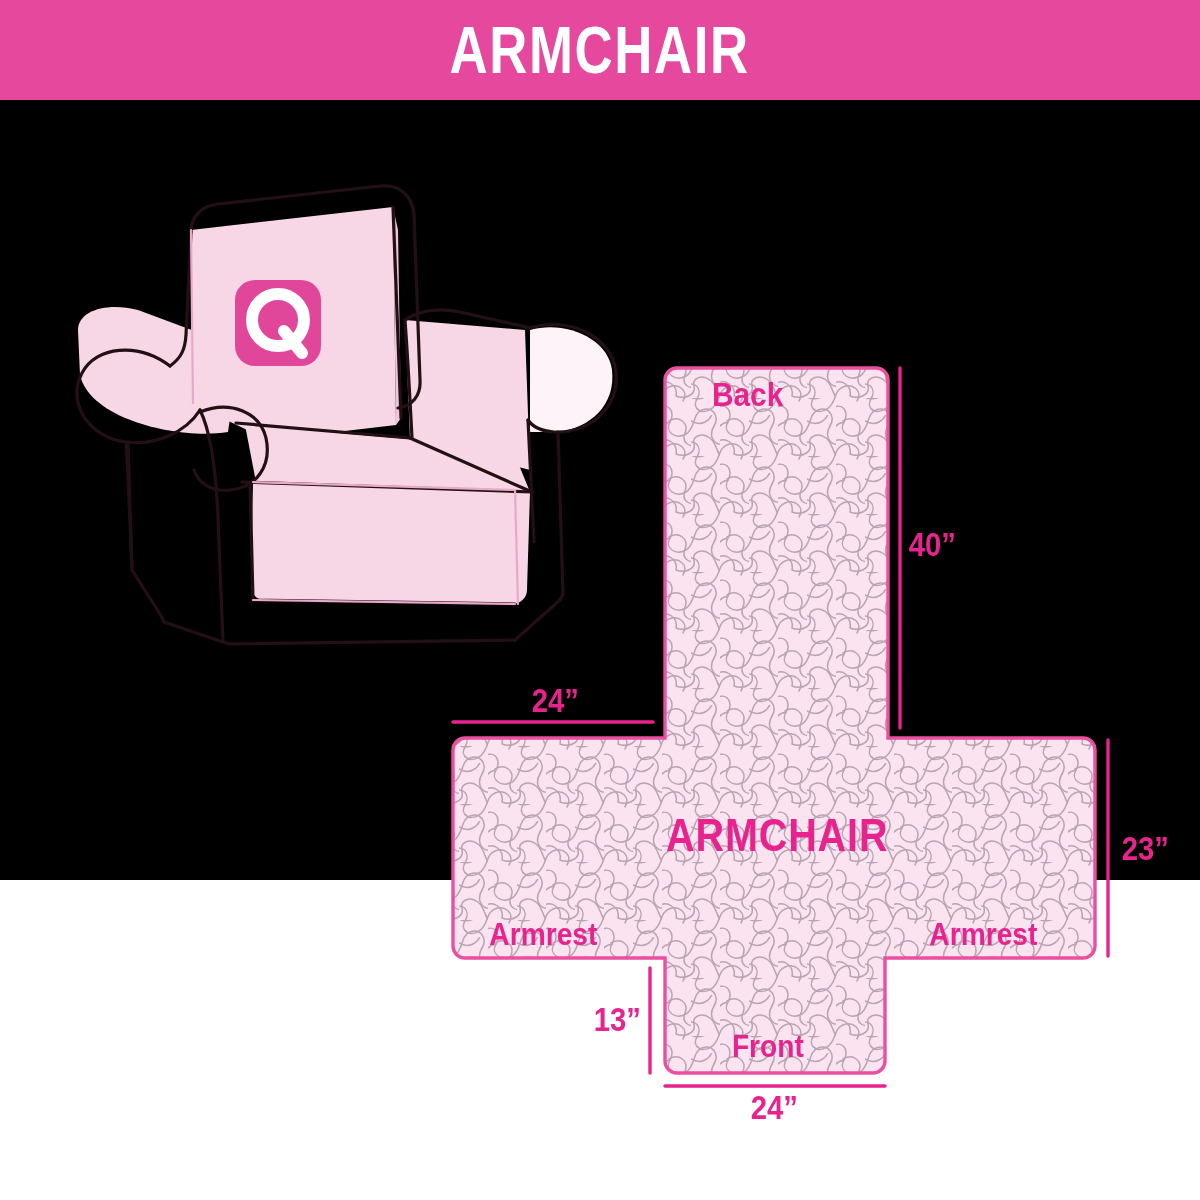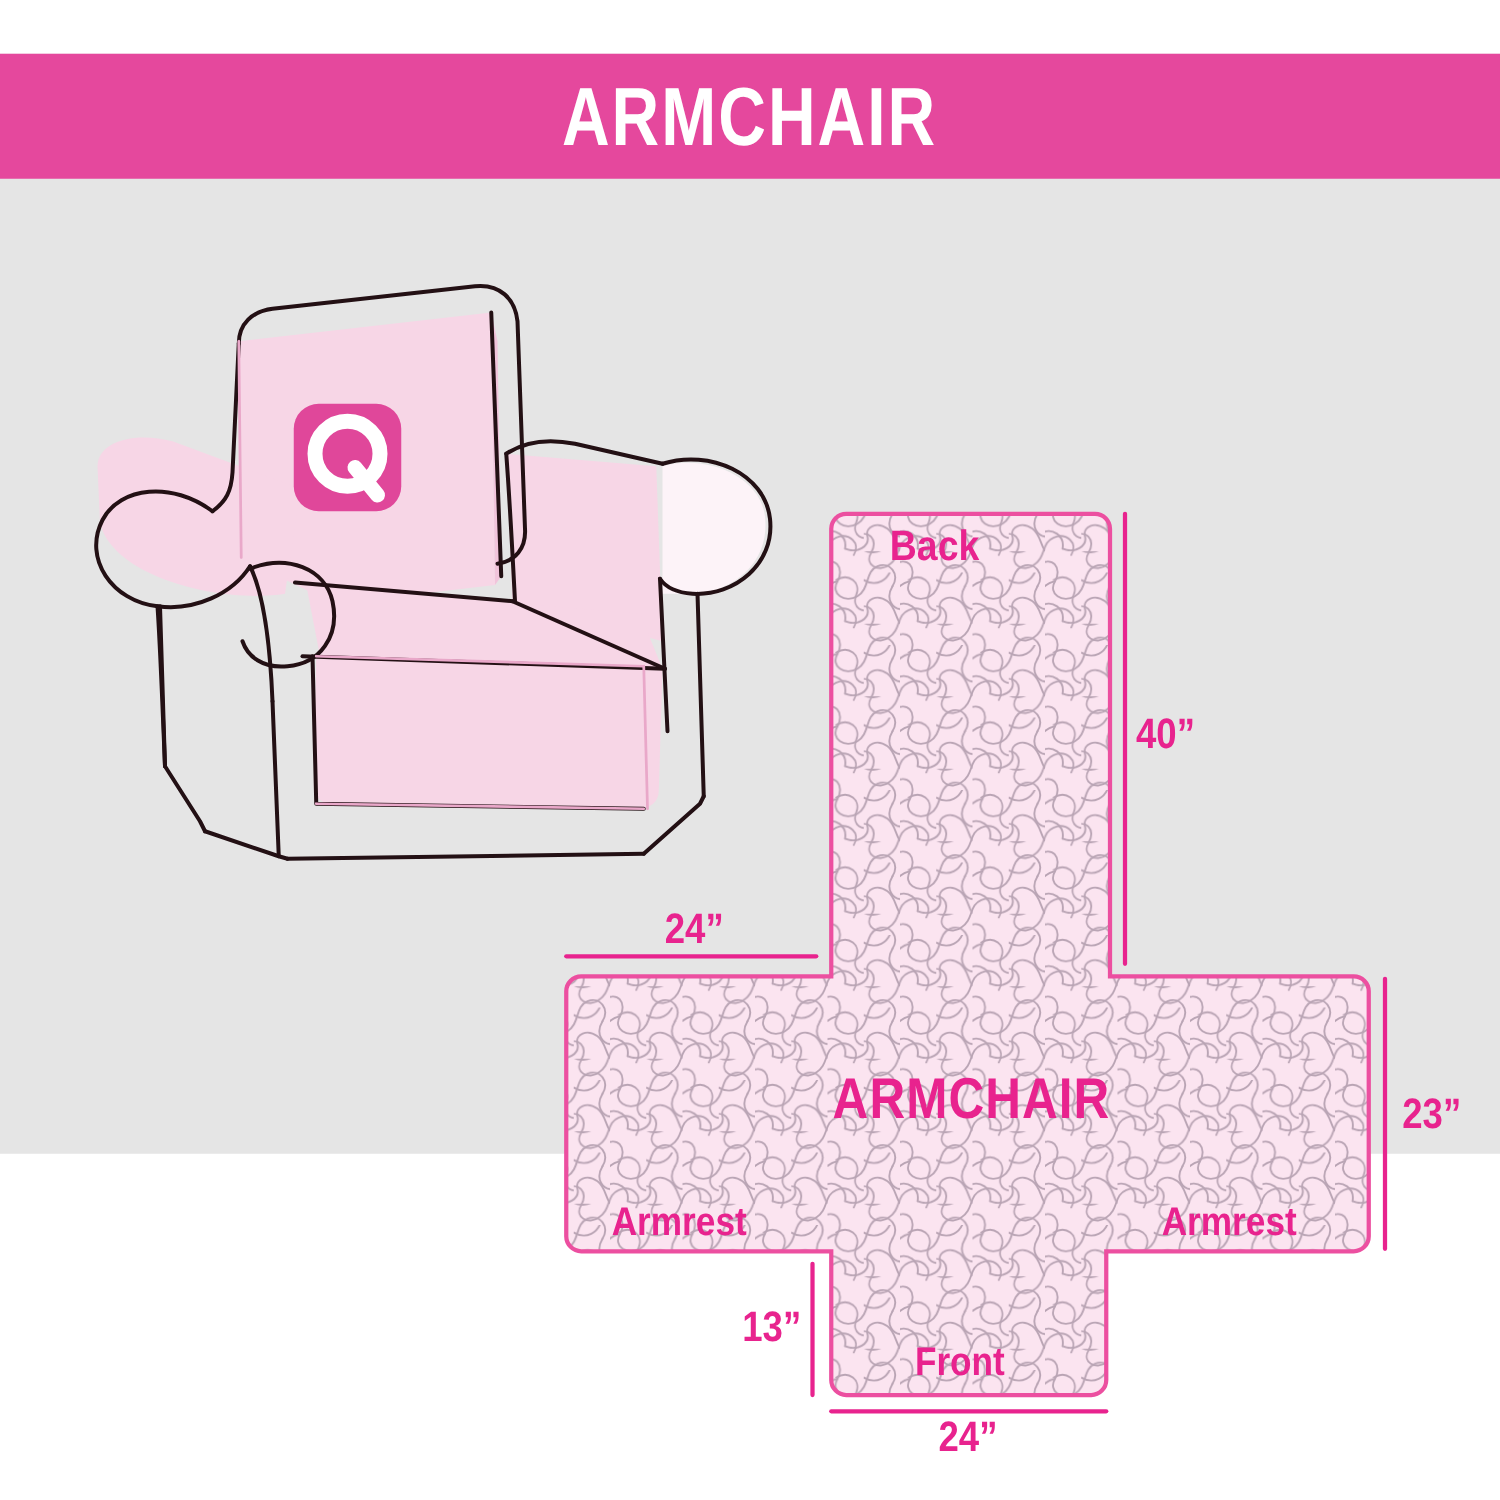--- a/index.html
+++ b/index.html
@@ -2,21 +2,21 @@
 <html><head>
 <meta charset="utf-8">
 <style>
   html,body{margin:0;padding:0;}
   body{
     width:1200px;height:1200px;
     background:#ffffff;
     font-family:"Liberation Sans", sans-serif;
     overflow:hidden;
   }
-  #page{position:relative;width:1200px;height:880px;background:#e5e5e5;margin-top:43px;}
+  #page{position:relative;width:1200px;height:880px;background:#000000;}
 
   
   #header-banner{
     position:absolute;left:0;top:0;width:1200px;height:100px;
     background:#e5489d;
     display:flex;align-items:center;justify-content:center;
   }
   #header-title{
     color:#ffffff;
     font-family:"Liberation Sans Narrow","Liberation Sans",sans-serif;

